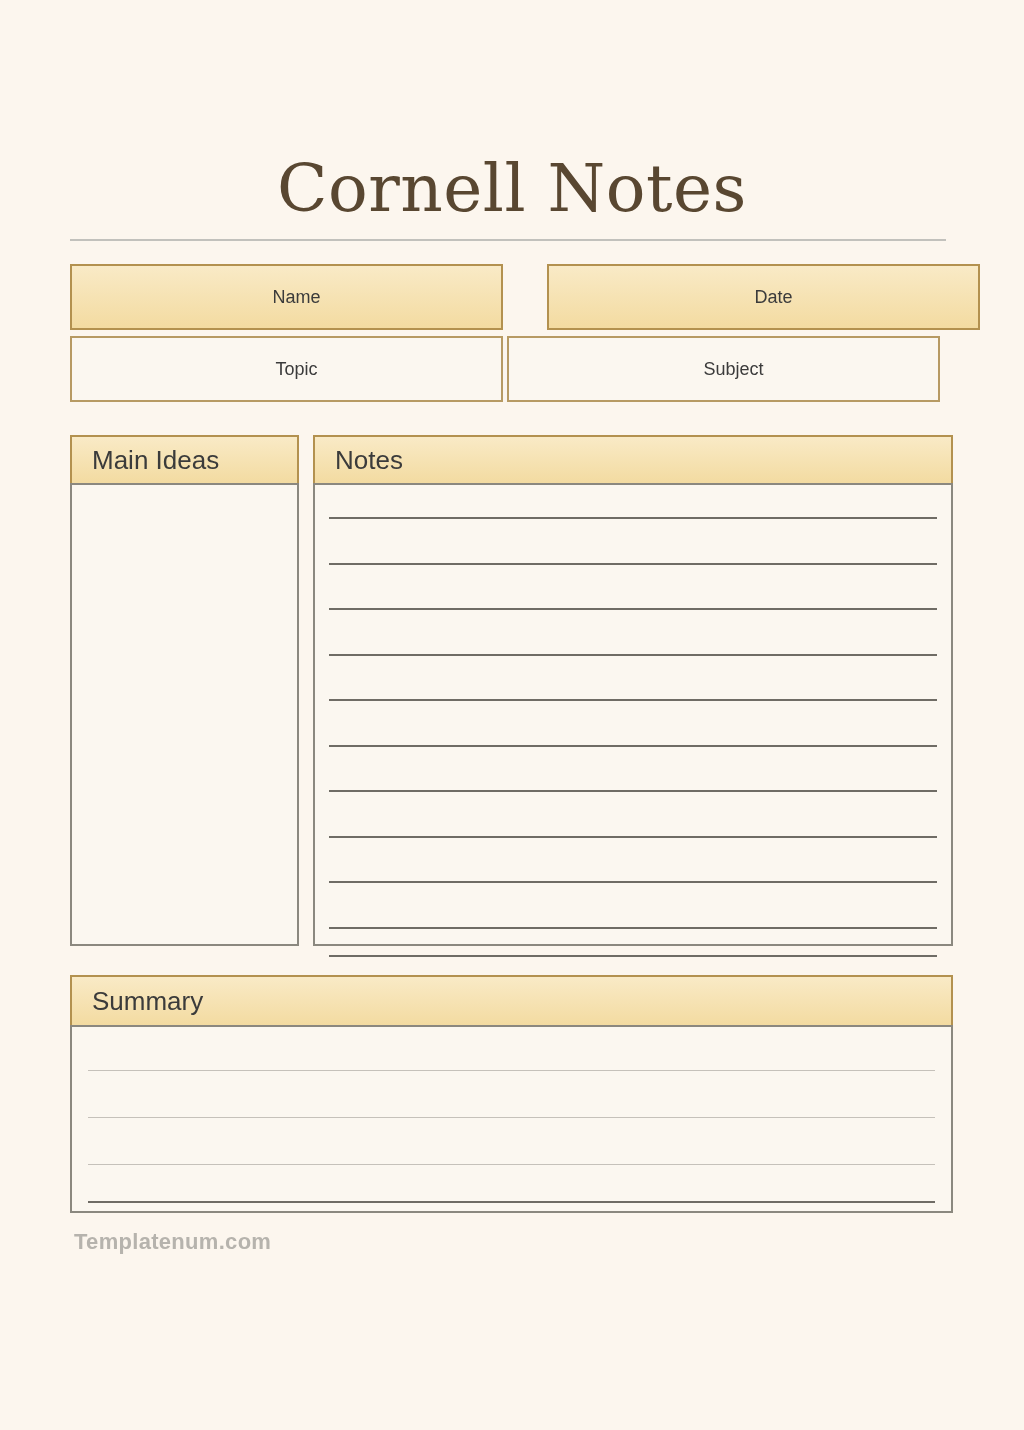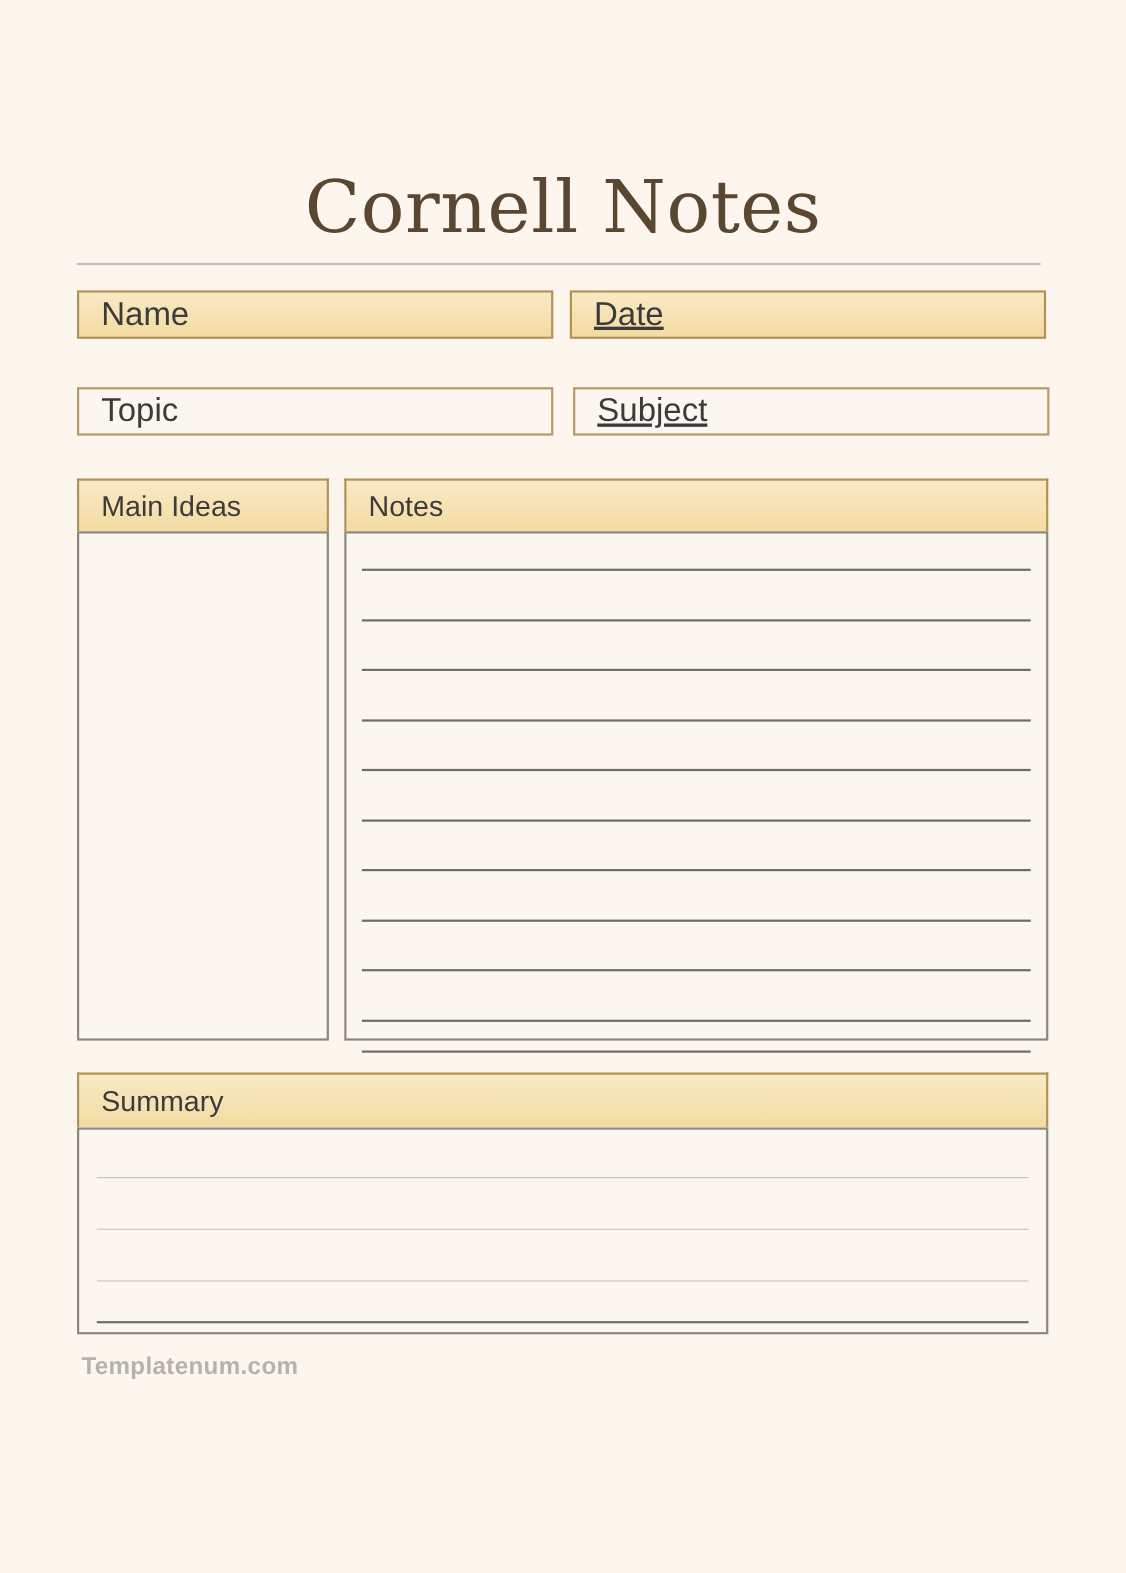--- a/index.html
+++ b/index.html
@@ -31,41 +31,41 @@
     top: 239px;
     left: 70px;
     width: 876px;
     height: 0;
     border-top: 2px solid var(--divider-color, #c2c1bc);
   }
 
   
   .field-box {
     position: absolute;
-    height: 44px;
+    height: 66px;
     box-sizing: border-box;
     display: flex;
     align-items: center;
     padding-left: 20px;
-    font-size: 30px;
+    font-size: 18px;
     color: var(--label-color, #3b3b3b);
+    justify-content: center;
   }
   .field-box.highlight {
     background: linear-gradient(180deg, var(--accent-top, #f9eac6), var(--accent-bottom, #f3dba1));
     border: 2px solid var(--accent-border, #b3914f);
   }
   .field-box.plain {
     background: var(--box-bg, #fdfaf4);
     border: 2px solid var(--plain-border, #b79a63);
-    margin-top: 16px;
   }
   .fb-name    { left: 70px;  top: 264px; width: 433px; }
-  .fb-date    { left: 518px; top: 264px; width: 433px; text-decoration: underline; }
+  .fb-date    { left: 547px; top: 264px; width: 433px; }
   .fb-topic   { left: 70px;  top: 336px; width: 433px; }
-  .fb-subject { left: 521px; top: 336px; width: 433px; text-decoration: underline; }
+  .fb-subject { left: 507px; top: 336px; width: 433px; }
 
   
   .section { position: absolute; box-sizing: border-box; }
 
   .section-header {
     box-sizing: border-box;
     height: 48px;
     display: flex;
     align-items: center;
     padding-left: 20px;

